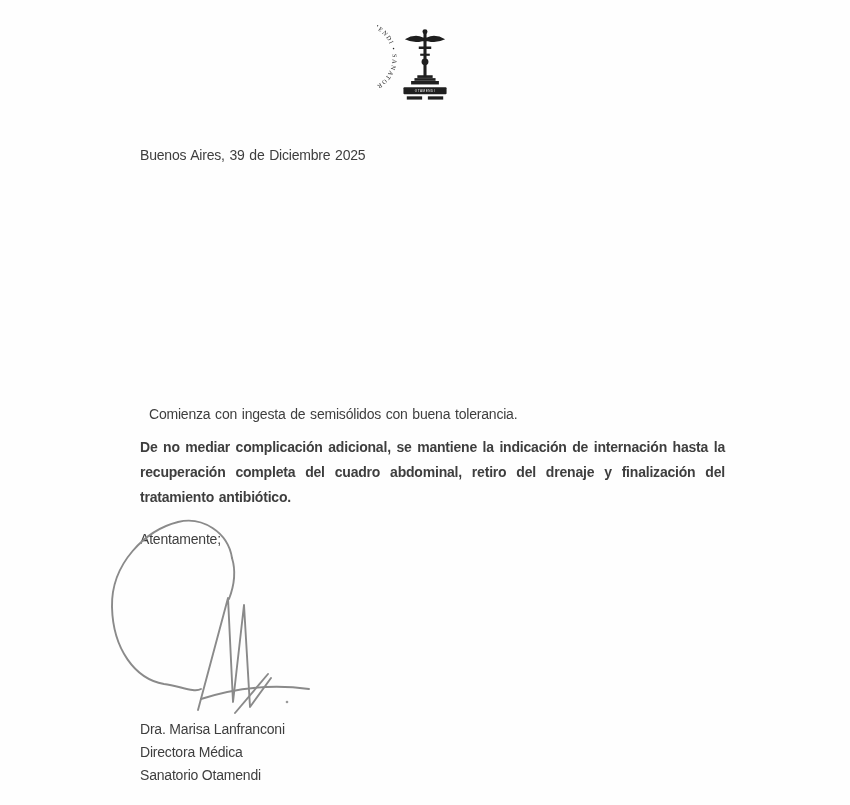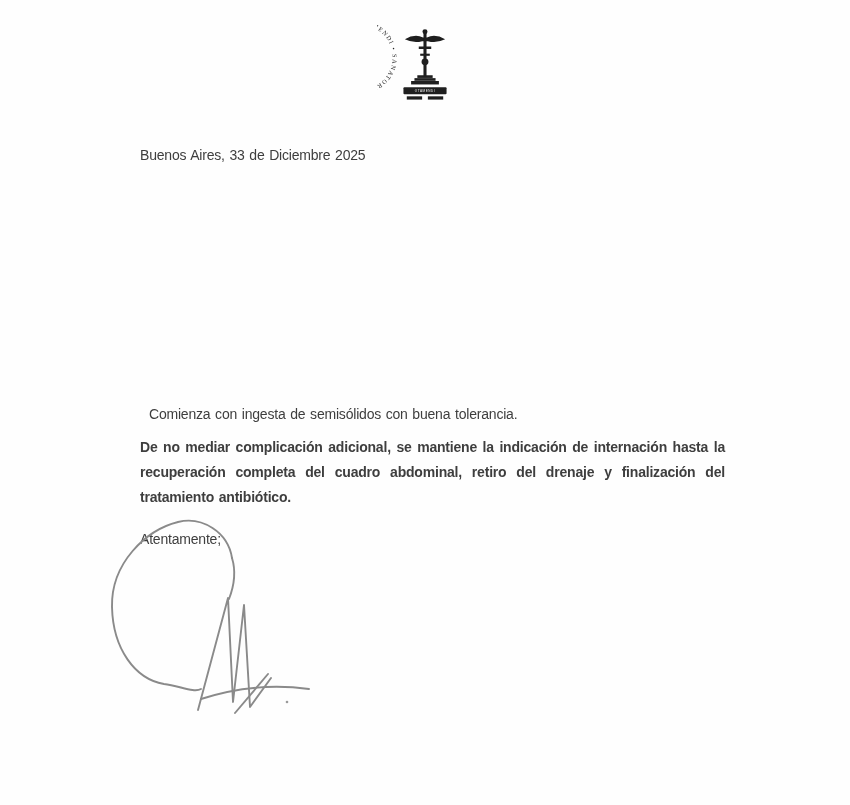--- a/index.html
+++ b/index.html
@@ -66,21 +66,21 @@
         <rect x="39" y="69" width="22" height="2.8"></rect>
         <rect x="35.5" y="72" width="29" height="3.6"></rect>
         <rect x="27.5" y="78.5" width="45" height="7.2" rx="1"></rect>
         <rect x="31" y="88" width="16" height="3.4"></rect>
         <rect x="53" y="88" width="16" height="3.4"></rect>
       </g>
       <text x="50" y="83.6" text-anchor="middle" class="banner-text">OTAMENDI</text>
     </svg>
   </div>
 
-  <div class="txt date-line scan-text">Buenos Aires, 33 de Diciembre 2025</div>
+  <div class="txt date-line scan-text">Buenos Aires, 39 de Diciembre 2025</div>
 
 
   <p class="txt para-3 scan-text">Comienza con ingesta de semisólidos con buena tolerancia.</p>
   <p class="txt para-4 scan-text">De no mediar complicación adicional, se mantiene la indicación de internación hasta la recuperación completa del cuadro abdominal, retiro del drenaje y finalización del tratamiento antibiótico.</p>
 
   <div class="txt closing scan-text">Atentamente;</div>
 
   <svg class="signature-svg" viewBox="100 503 240 222" aria-hidden="true">
     <g fill="none" stroke="#8a8a8a" stroke-width="1.9" stroke-linecap="round" stroke-linejoin="round">
 
@@ -94,14 +94,19 @@
 
       <path d="M 198 710 L 228 598 L 233 702 L 244 605 L 250 707 L 271 678"></path>
 
       <path d="M 235 713 L 268 674"></path>
 
       <path d="M 201 699 C 235 688 272 684 309 689"></path>
     </g>
     <circle cx="287" cy="702" r="1.3" fill="#9a9a9a"></circle>
   </svg>
 
+  <div class="signoff scan-text">
+    <div>Dra. Marisa Lanfranconi</div>
+    <div>Directora Médica</div>
+    <div>Sanatorio Otamendi</div>
+  </div>
 
 </div>
 
 </body></html>

